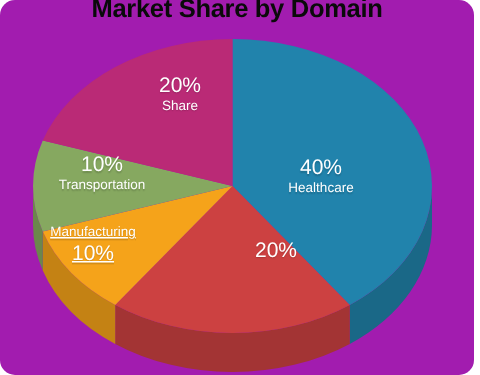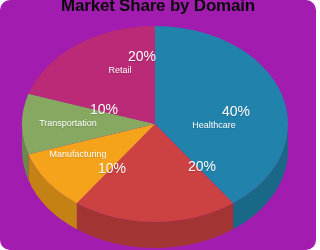--- a/index.html
+++ b/index.html
@@ -43,25 +43,25 @@
     display:block;
   }
   .slice-label{
     position:absolute;
     color:#ffffff;
     text-align:center;
     white-space:nowrap;
     z-index:5;
     text-shadow:0 1px 1px rgba(0,0,0,0.18);
   }
-  .slice-pct{ font-size:14px; font-weight:normal; line-height:16px;text-align:right; }
+  .slice-pct{ font-size:14px; font-weight:normal; line-height:16px; }
   .slice-name{ font-size:9px; font-weight:normal; line-height:12px; }
   .lbl-healthcare{ left:178px; top:86px; width:72px;margin-top:17px; }
   .lbl-retail{     left:152px; top:158px; width:64px; }
-  .lbl-manufacturing{ left:30px; top:148px; width:96px; }
+  .lbl-manufacturing{ left:14px; top:148px; width:96px;text-decoration:underline; }
   .lbl-transportation{ left:18px; top:101px; width:100px; }
   .lbl-media{      left:84px;  top:48px;  width:72px; }
 </style>
 </head>
 <body>
 
 <div id="chart-card">
 
   <div id="chart-title">Market Share by Domain</div>
 
@@ -96,17 +96,17 @@
       <div class="slice-pct">10%</div>
     </div>
 
     <div class="slice-label lbl-transportation">
       <div class="slice-pct">10%</div>
       <div class="slice-name">Transportation</div>
     </div>
 
     <div class="slice-label lbl-media">
       <div class="slice-pct">20%</div>
-      <div class="slice-name">Retail</div>
+      <div class="slice-name">Share</div>
     </div>
   </div>
 
 </div>
 
 </body></html>

